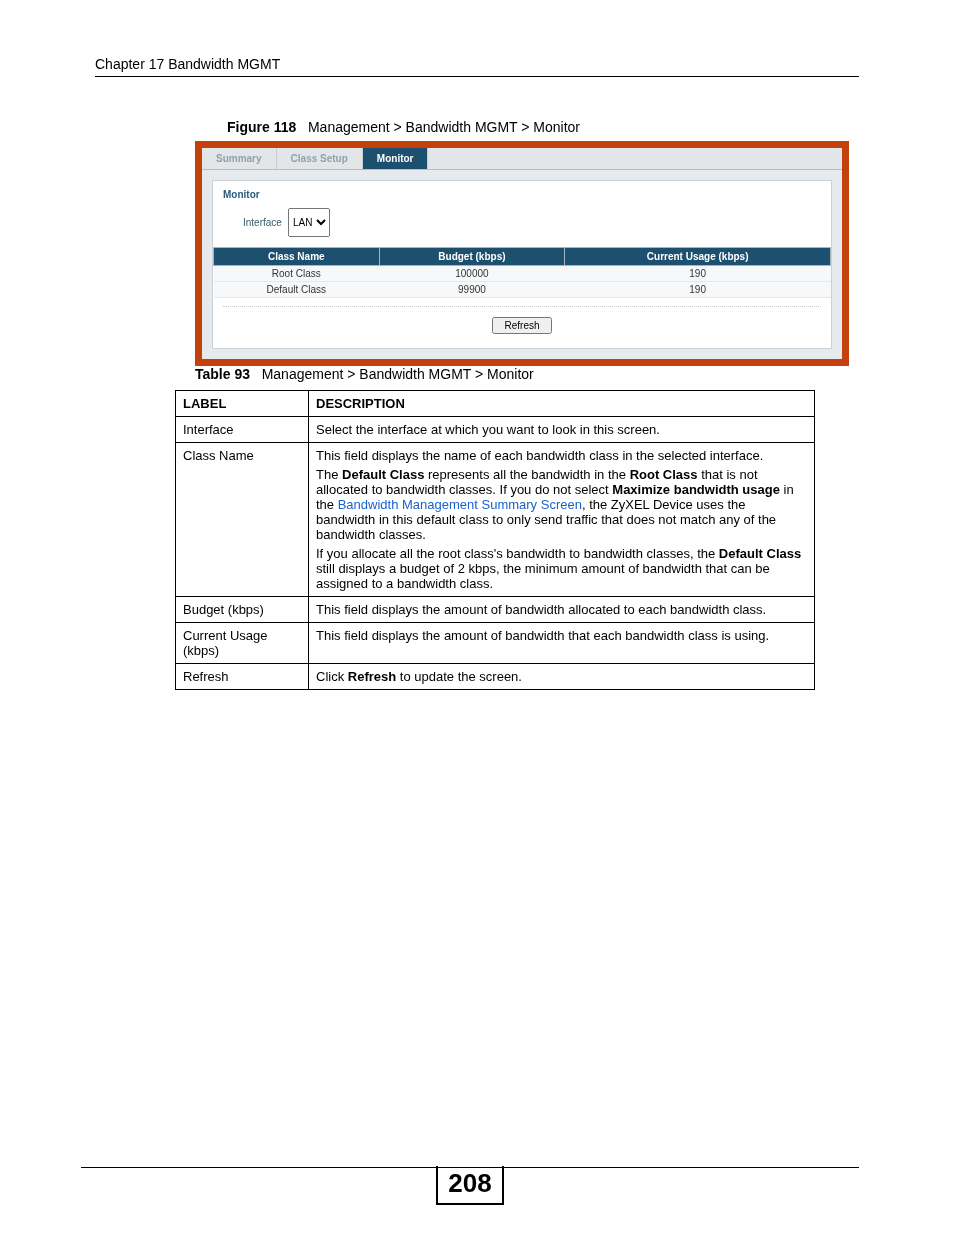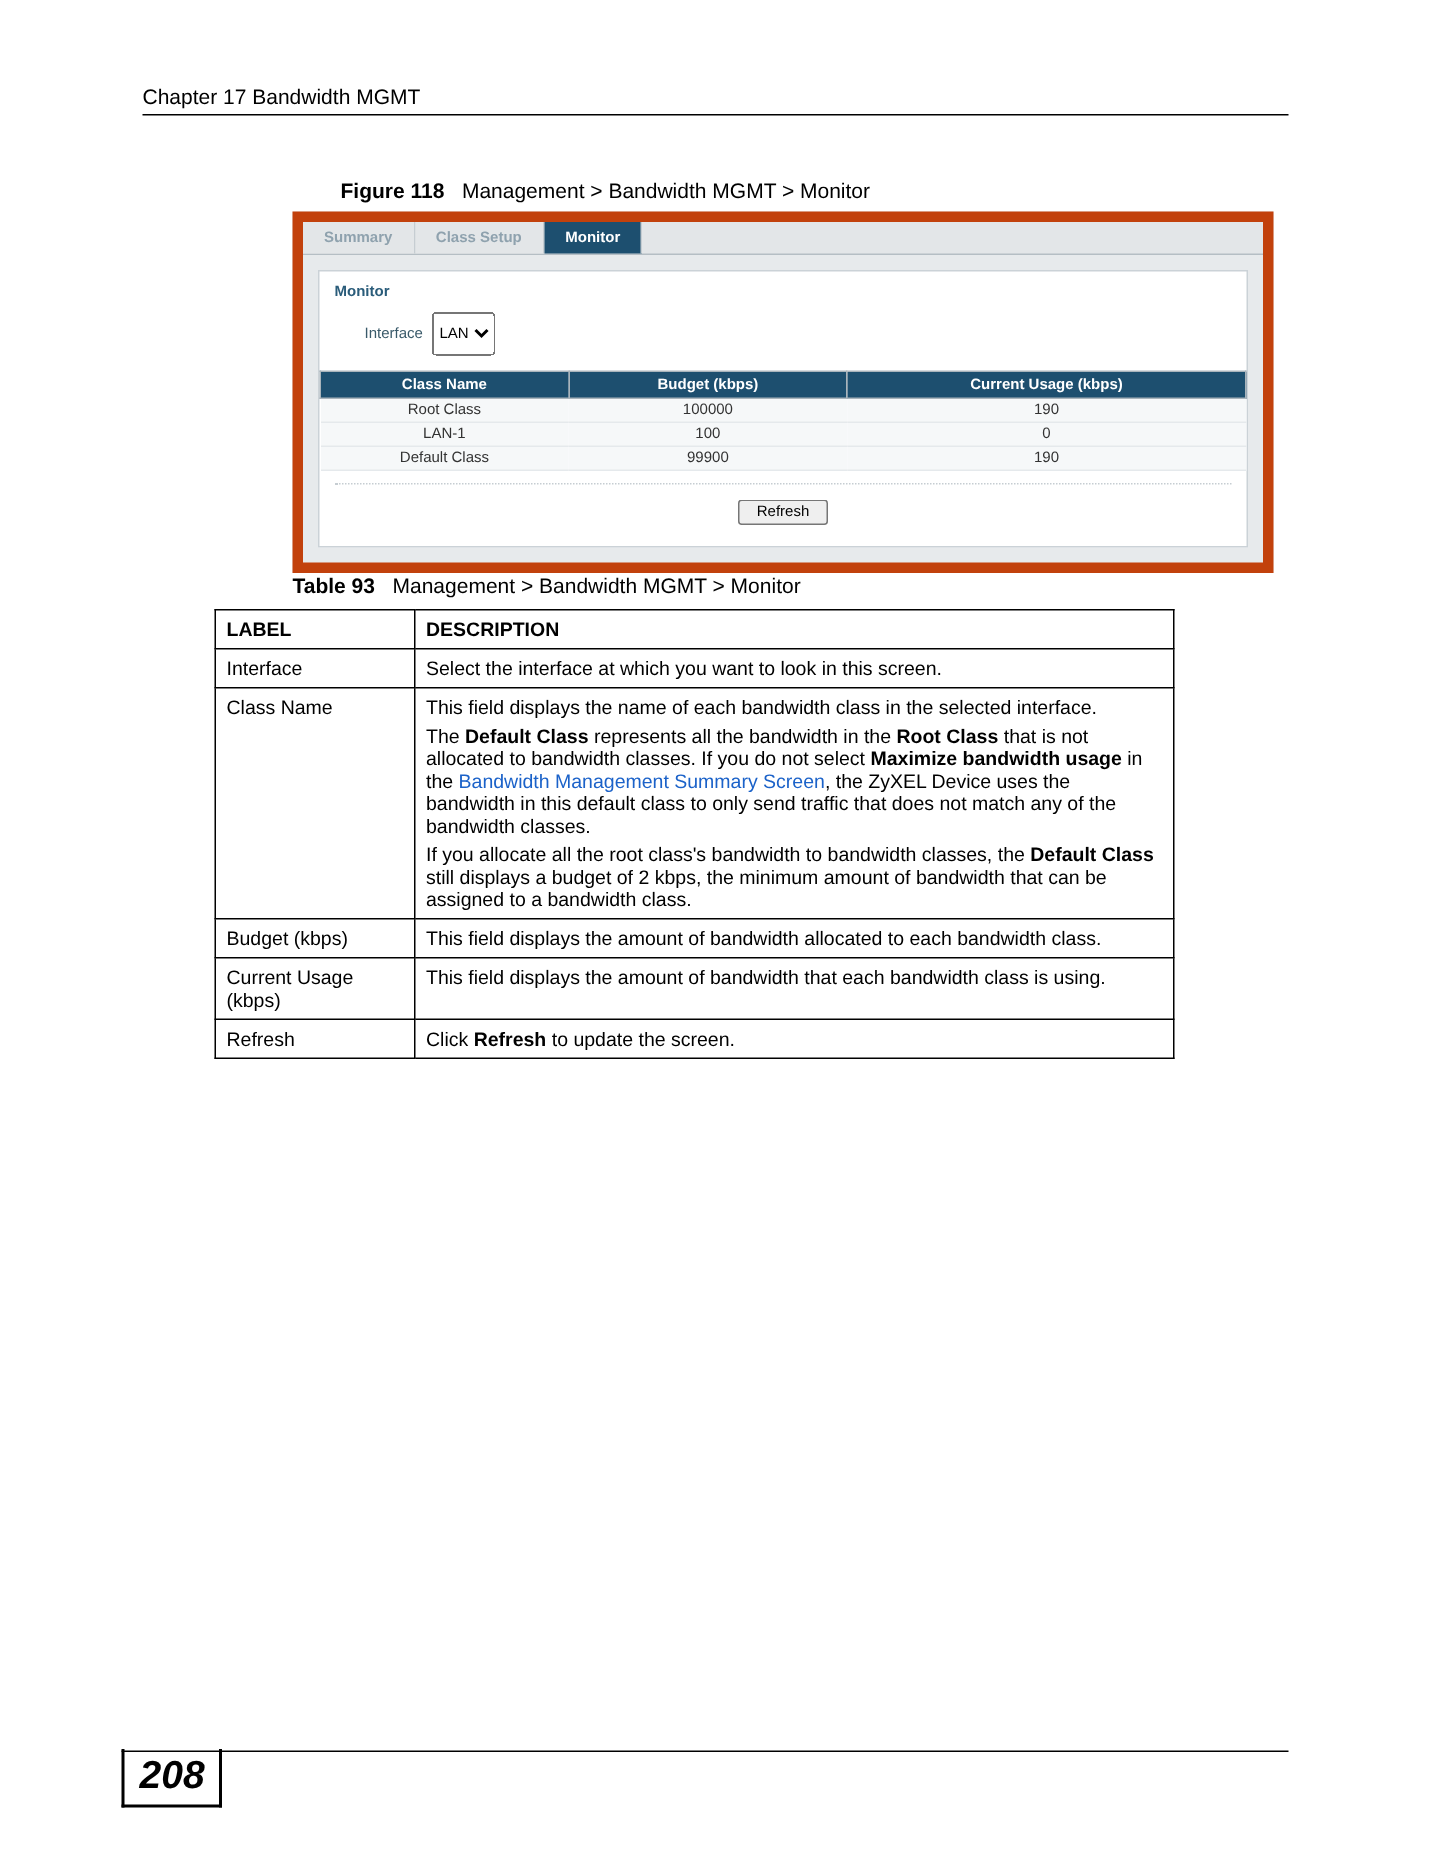--- a/index.html
+++ b/index.html
@@ -112,21 +112,21 @@
     margin: 14px 0 6px 100px;
     font-family: "Times New Roman", Times, serif;
     font-size: 16px;
   }
   .table-caption {
     font-size: 14px;
     margin-left: 100px;
     margin-bottom: 8px;
   }
   .desc-table {
-    margin-left: 48px;
+    margin-left: 80px;
     width: 640px;
     border-collapse: collapse;
     font-size: 13px;
   }
   .desc-table th, .desc-table td {
     border: 1px solid #000;
     padding: 5px 7px;
     vertical-align: top;
     text-align: left;
   }
@@ -137,23 +137,22 @@
   .desc-table .label-col { width: 118px; }
   .link { color: #1b62c9; text-align: center; }
   .footer {
     position: absolute;
     bottom: 30px;
     left: 81px;
     right: 95px;
     border-top: 1.5px solid #000;
     padding-top: 6px;
     display: flex;
-    justify-content: space-between;
+    justify-content: center;
     align-items: flex-start;
-    font-style: italic;
   }
   .page-num {
     font-size: 26px;
     font-weight: bold;
     border: 2px solid #000;
     border-top: none;
     padding: 2px 10px 4px 10px;
     display: inline-block;
     margin-top: -8px;
   }
@@ -195,25 +194,20 @@
             <th>Current Usage (kbps)</th>
           </tr>
         </thead>
         <tbody>
           <tr>
             <td>Root Class</td>
             <td>100000</td>
             <td>190</td>
           </tr>
           <tr>
-            <td>LAN-1</td>
-            <td>100</td>
-            <td>0</td>
-          </tr>
-          <tr>
             <td>Default Class</td>
             <td>99900</td>
             <td>190</td>
           </tr>
         </tbody>
       </table>
       <div class="ss-refresh-row">
         <button>Refresh</button>
       </div>
     </div>

